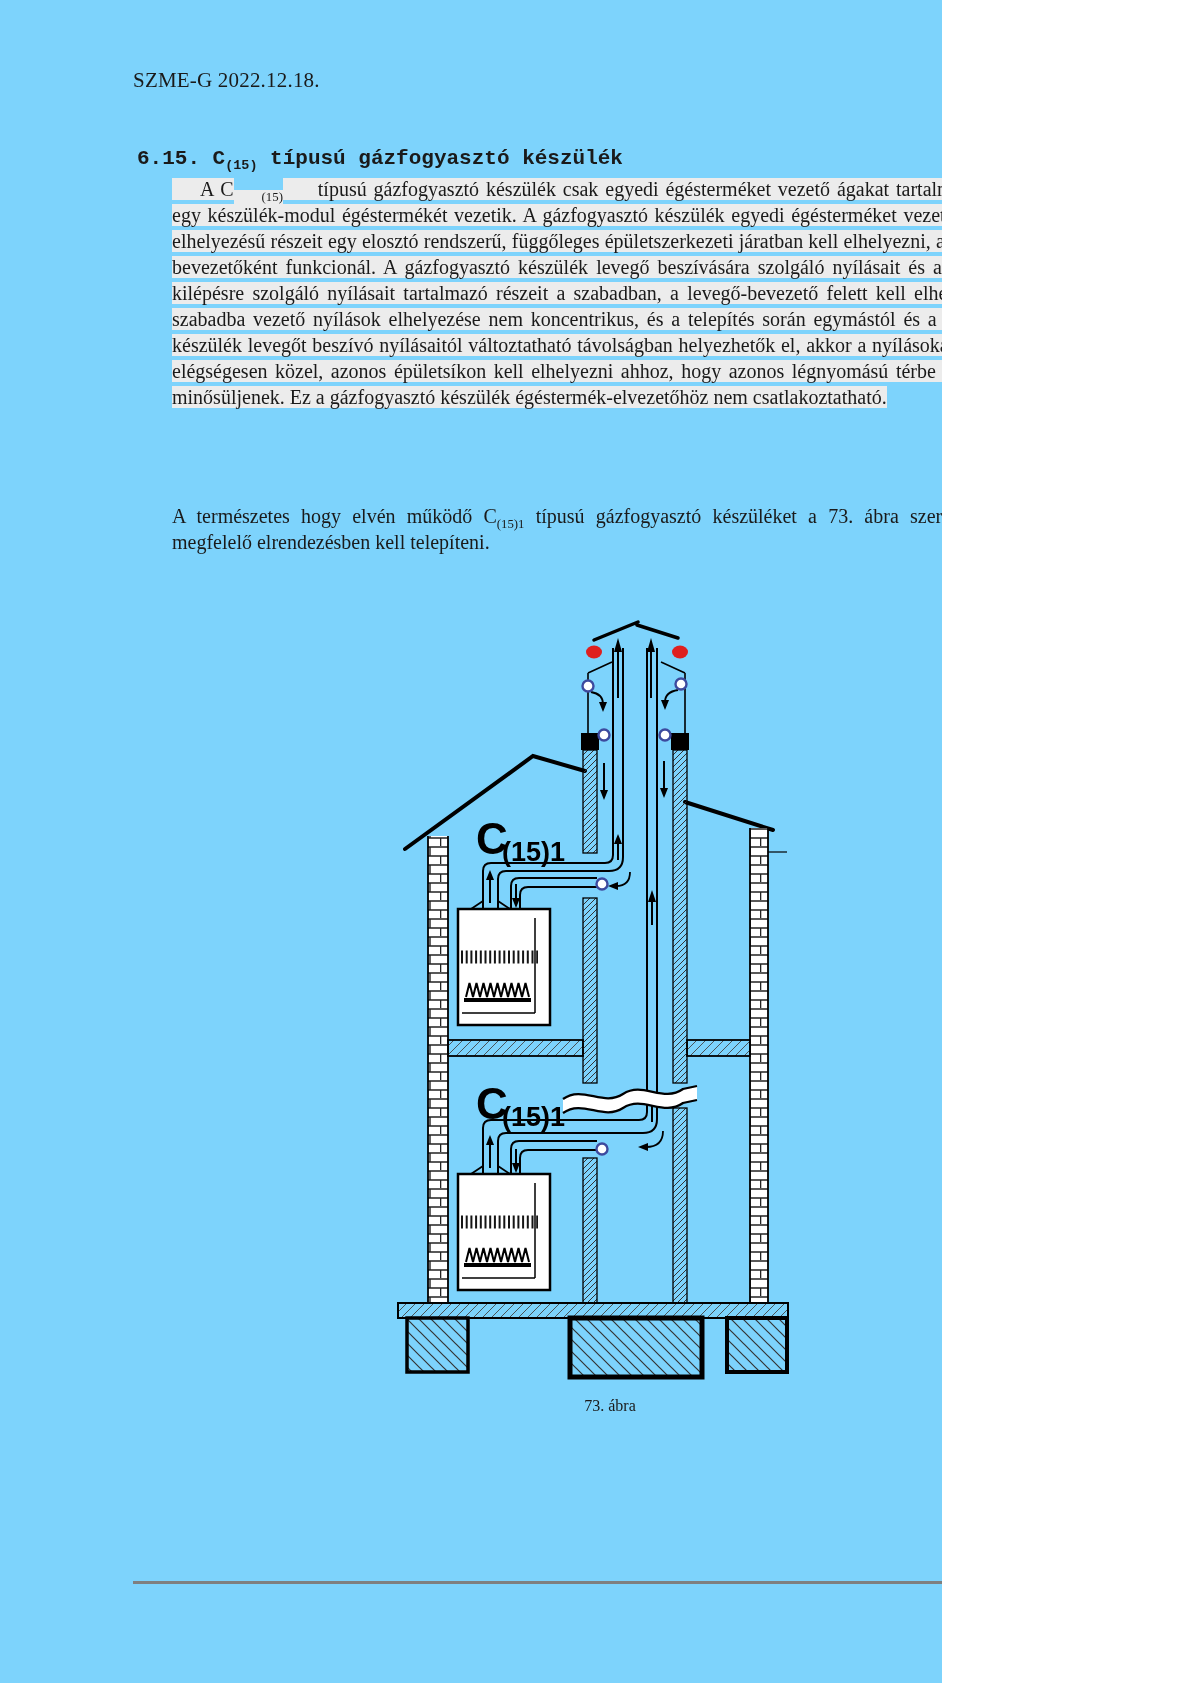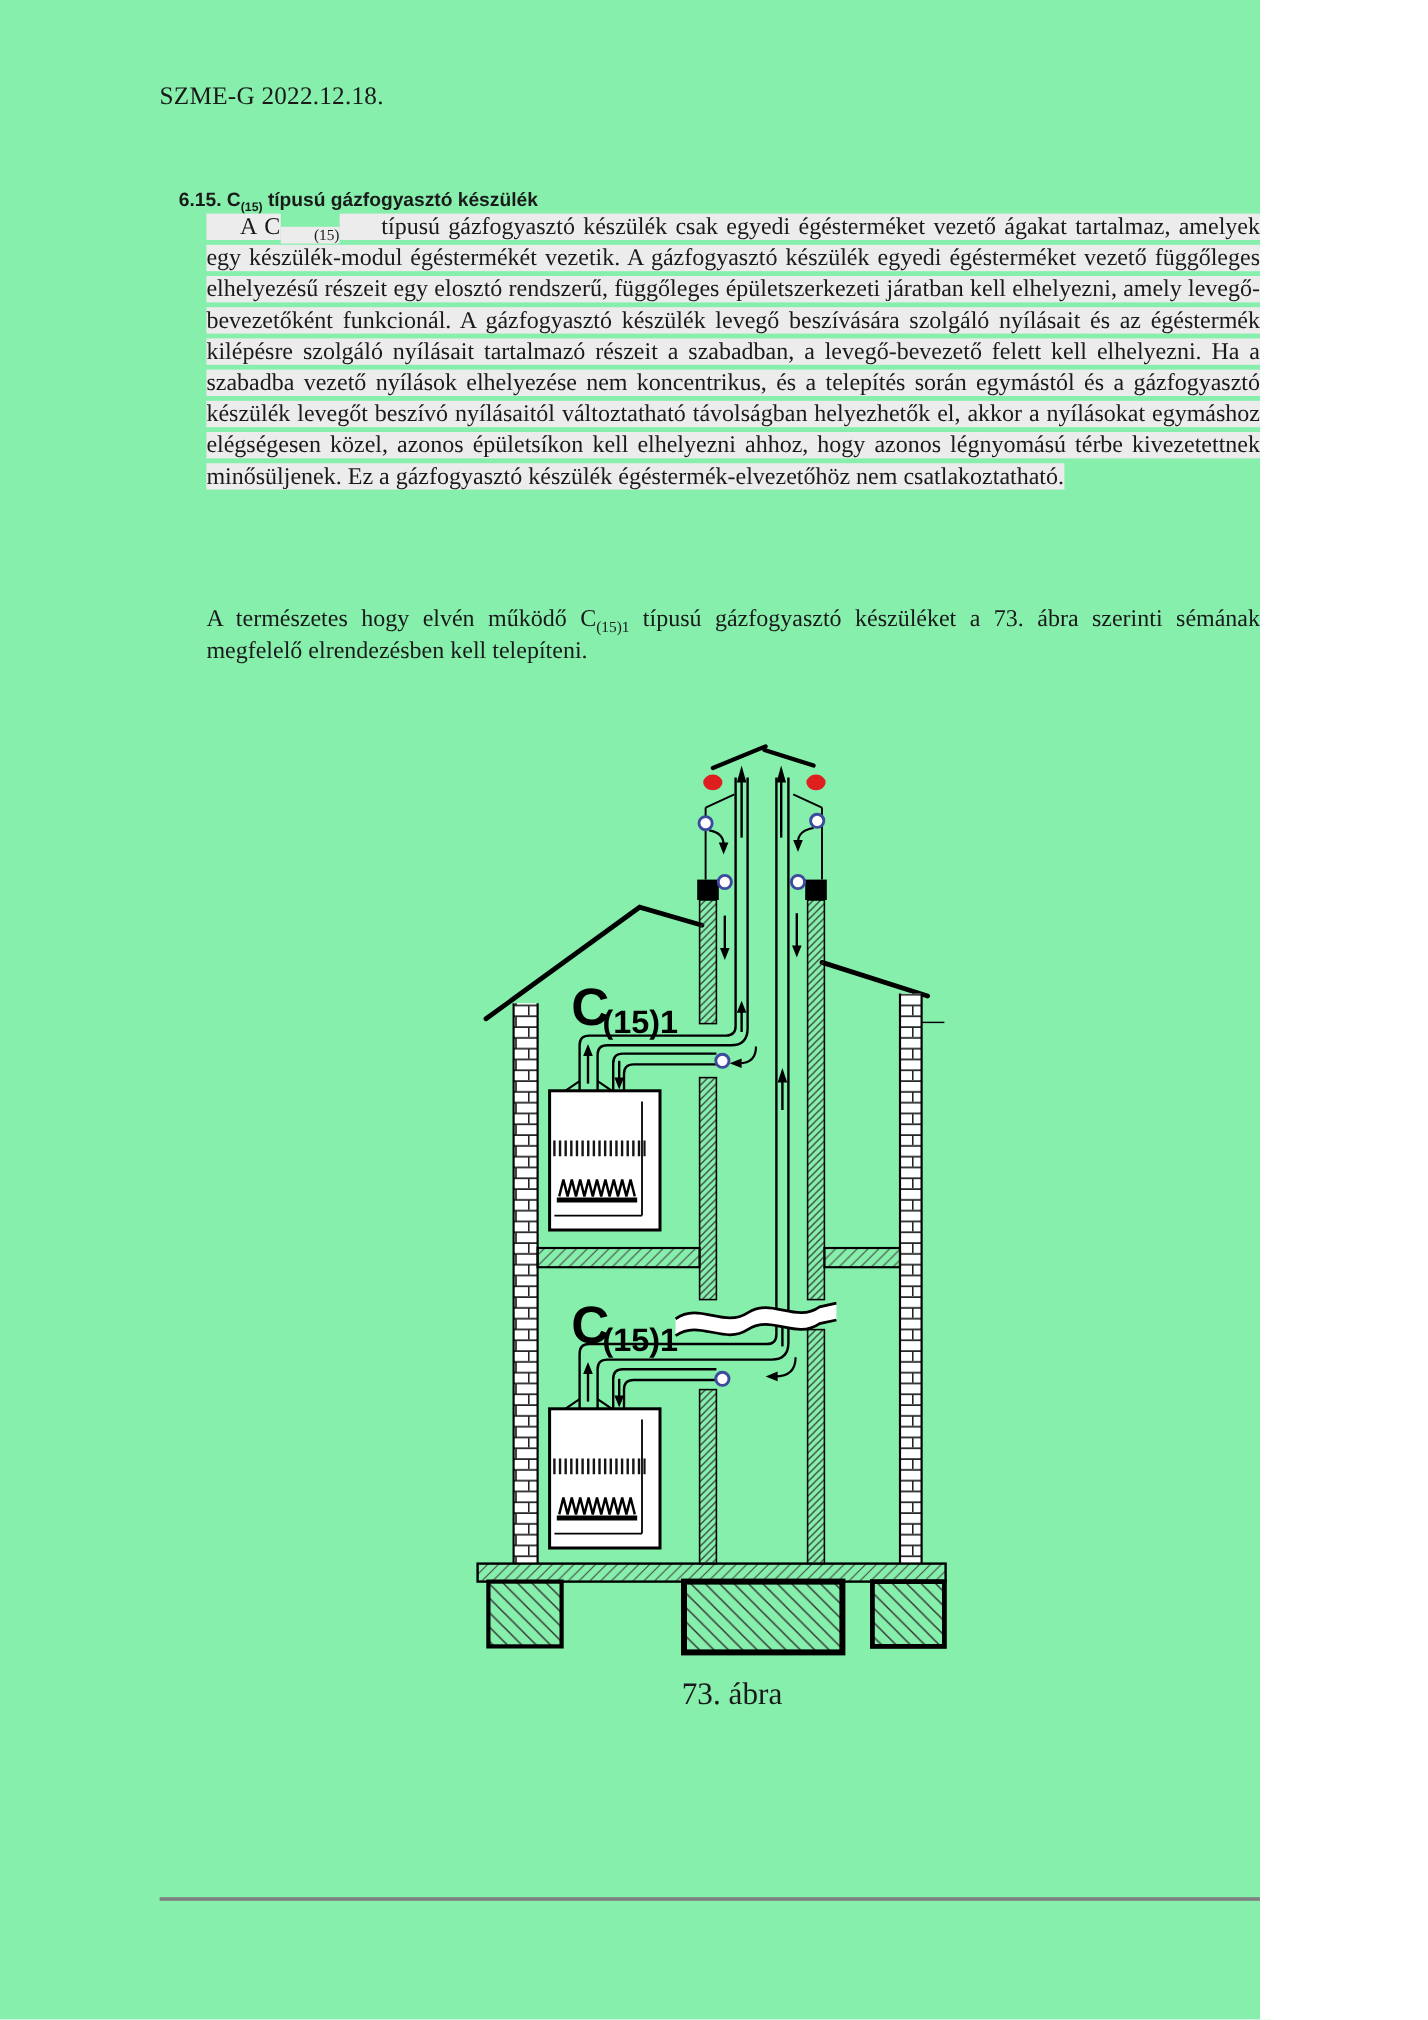--- a/index.html
+++ b/index.html
@@ -1,32 +1,32 @@
 <!DOCTYPE html>
 <html style="--c-highlight: #ececec; --c-accent_red: #df1f1f; --c-inlet_blue: #3d4a9e; --c-footer_rule: #7f7f7f; --c-ink: #000000;"><head>
 <meta charset="utf-8">
 <style>
   html,body{margin:0;padding:0;background:#ffffff;}
   #page{
-    position:relative;width:1050px;height:1683px;background:#86efac;
+    position:relative;width:942px;height:1683px;background:#7dd3fc;
     font-family:"Liberation Serif", serif;color:#1a1a1a;overflow:hidden;
   }
   .abs{position:absolute;}
   #header-date{left:133px;top:68px;font-size:21px;letter-spacing:0.2px;}
-  h2.sec{margin:16px;font-size:16px;font-weight:bold;font-family:Liberation Sans, sans-serif;}
+  h2.sec{margin:4px;font-size:21px;font-weight:bold;font-family:Liberation Mono, monospace;}
   #heading-615{left:133px;top:143px;width:920px;}
   #heading-6151{left:133px;top:468px;width:920px;}
   .body-par{left:172px;width:878px;font-size:20px;line-height:26px;text-align:justify;}
   #par-615{top:176px;}
   #par-615 span, #par-615 sub{background:var(--c-highlight);padding-left:28px;}
   #par-6151{top:503px;}
   sub{font-size:0.64em;line-height:0;}
   h2.sec sub{font-weight:bold;}
   #figure-wrap{left:390px;top:600px;width:400px;height:800px;}
-  #figure-caption{left:410px;top:1397px;width:400px;text-align:center;font-size:26px;}
+  #figure-caption{left:410px;top:1397px;width:400px;text-align:center;font-size:16px;}
   #footer-rule{left:133px;top:1581px;width:924px;height:3px;background:var(--c-footer_rule);}
   #page-number{left:133px;top:1591px;width:924px;text-align:center;font-size:20px;}
   svg .ln{stroke:#000;fill:none;}
   svg .red{fill:var(--c-accent_red);stroke:none;}
   svg .bluering{fill:#fff;stroke:var(--c-inlet_blue);stroke-width:2.4;}
   svg .lblC{font:bold 44px "Liberation Sans",sans-serif;fill:#000;}
   svg .lblSub{font:bold 27px "Liberation Sans",sans-serif;fill:#000;}
 </style>
 </head>
 <body>

